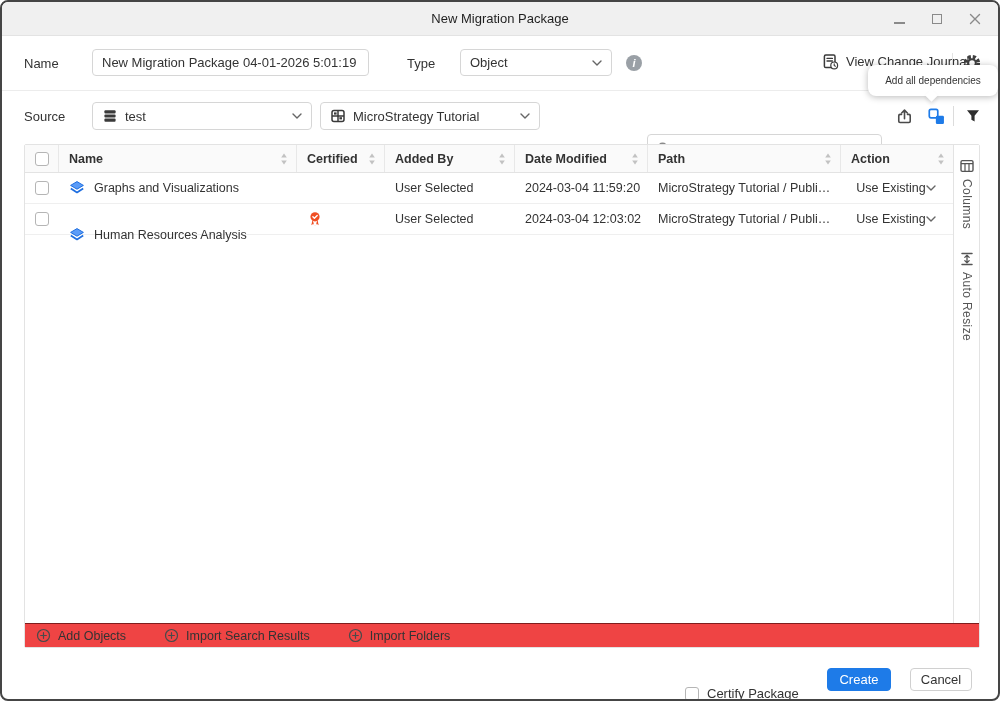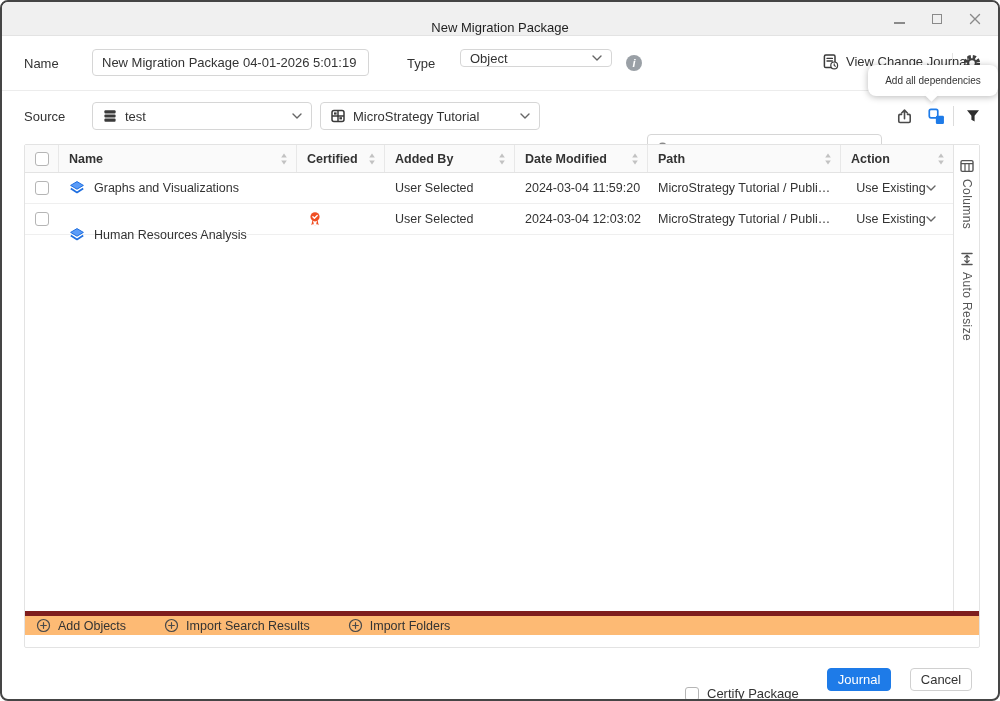--- a/index.html
+++ b/index.html
@@ -10,41 +10,41 @@
   }
   .dialog {
     position:relative; width:1000px; height:701px;
     border:2px solid #454545; border-radius:8px;
     background:#fff; overflow:hidden;
   }
   
   .titlebar {
     position:absolute; left:0; top:0; right:0; height:34px;
     background:#f0f0f0; border-bottom:1px solid #e3e3e3;
-    display:flex; align-items:flex-end; justify-content:center;
+    display:flex; align-items:center; justify-content:center;
   }
   .title { font-size:13px; color:#1f1f1f; }
   .win-controls { position:absolute; right:12px; top:0; height:34px; display:flex; align-items:center; gap:16px; }
   .wc { width:22px; height:22px; display:flex; align-items:center; justify-content:center; cursor:pointer; }
   .wc-min-glyph { width:11px; height:2px; background:#8a8a8a; margin-top:8px; }
   .wc-max-glyph { width:10px; height:10px; border:1.5px solid #8a8a8a; }
   
   .label { color:#333; }
   .name-label { position:absolute; left:22px; top:54px; }
   .name-input {
     position:absolute; left:90px; top:47px; width:277px; height:27px;
     border:1px solid #d6d6d6; border-radius:4px; padding:0 9px;
     font:13px "Liberation Sans", sans-serif; color:#333; outline:none; background:#fff;
   }
   .type-label { position:absolute; left:405px; top:54px; }
   .selectbox {
     border:1px solid #d6d6d6; border-radius:4px; background:#fff;
     display:flex; align-items:center; padding:0 9px; cursor:pointer; gap:7px;
   }
-  .type-select { position:absolute; left:458px; top:47px; width:152px; height:18px; }
+  .type-select { position:absolute; left:458px; top:47px; width:152px; height:27px; }
   .selectbox .grow { flex:1; }
   .info-icon { position:absolute; left:624px; top:53px; width:16px; height:16px; border-radius:50%;
     background:#9aa0a6; color:#fff; font-size:11px; font-weight:bold; font-style:italic;
     display:flex; align-items:center; justify-content:center; }
   .journal-link { position:absolute; left:820px; top:51px; display:flex; align-items:center; gap:7px; cursor:pointer; }
   .topbar-divider { position:absolute; left:950px; top:51px; width:1px; height:20px; background:#e3e3e3; }
   .gear-btn { position:absolute; left:960px; top:51px; width:20px; height:20px; cursor:pointer; }
   .row-divider { position:absolute; left:0; top:88px; right:0; height:1px; background:#ececec; }
   
   .source-label { position:absolute; left:22px; top:107px; }
@@ -93,21 +93,21 @@
   .name-cell-inner { display:flex; align-items:center; gap:9px; padding-left:10px; }
   .action-cell { justify-content:center; padding-right:12px; }
   .ellip { text-overflow:ellipsis; overflow:hidden; }
   
   .table-side { position:absolute; right:0; top:0; width:26px; bottom:24px; border-left:1px solid #e3e3e3; background:#fff;
     display:flex; flex-direction:column; align-items:center; padding-top:13px; }
   .side-group { display:flex; flex-direction:column; align-items:center; cursor:pointer; }
   .vtext { writing-mode:vertical-rl; font-size:12px; color:#555; margin-top:5px; letter-spacing:.4px; }
   .side-gap { height:22px; }
   
-  .table-bottom { position:absolute; left:0; right:0; bottom:12px; height:24px; background:#fdba74; border-top:5px solid #7f1d1d;
+  .table-bottom { position:absolute; left:0; right:0; bottom:0; height:24px; background:#ef4444; border-top:1px solid #7f1d1d;
     display:flex; align-items:center; padding-left:11px; }
   .bottom-action { display:flex; align-items:center; gap:7px; cursor:pointer; margin-right:38px; font-size:12.5px; color:#333; }
   
   .certify-wrap { position:absolute; left:683px; top:669px; display:flex; align-items:center; gap:8px;margin-top:15px; }
   .btn { position:absolute; top:666px; height:23px; border-radius:4px; font-size:13px; display:flex; align-items:center; justify-content:center; cursor:pointer; }
   .btn-create { left:825px; width:64px; background:#1e7be8; color:#fff; border:1px solid #1e7be8; }
   .btn-cancel { left:908px; width:62px; background:#fff; color:#333; border:1px solid #d0d0d0; }
   svg { display:block; }
 </style>
 </head>
@@ -412,16 +412,16 @@
           </svg>
         <span>Import Folders</span>
       </div>
     </div>
   </div>
 
   <div class="certify-wrap">
     <div class="checkbox"></div>
     <span>Certify Package</span>
   </div>
-  <div class="btn btn-create">Journal</div>
+  <div class="btn btn-create">Create</div>
   <div class="btn btn-cancel">Cancel</div>
 
 </div>
 
 </body></html>

